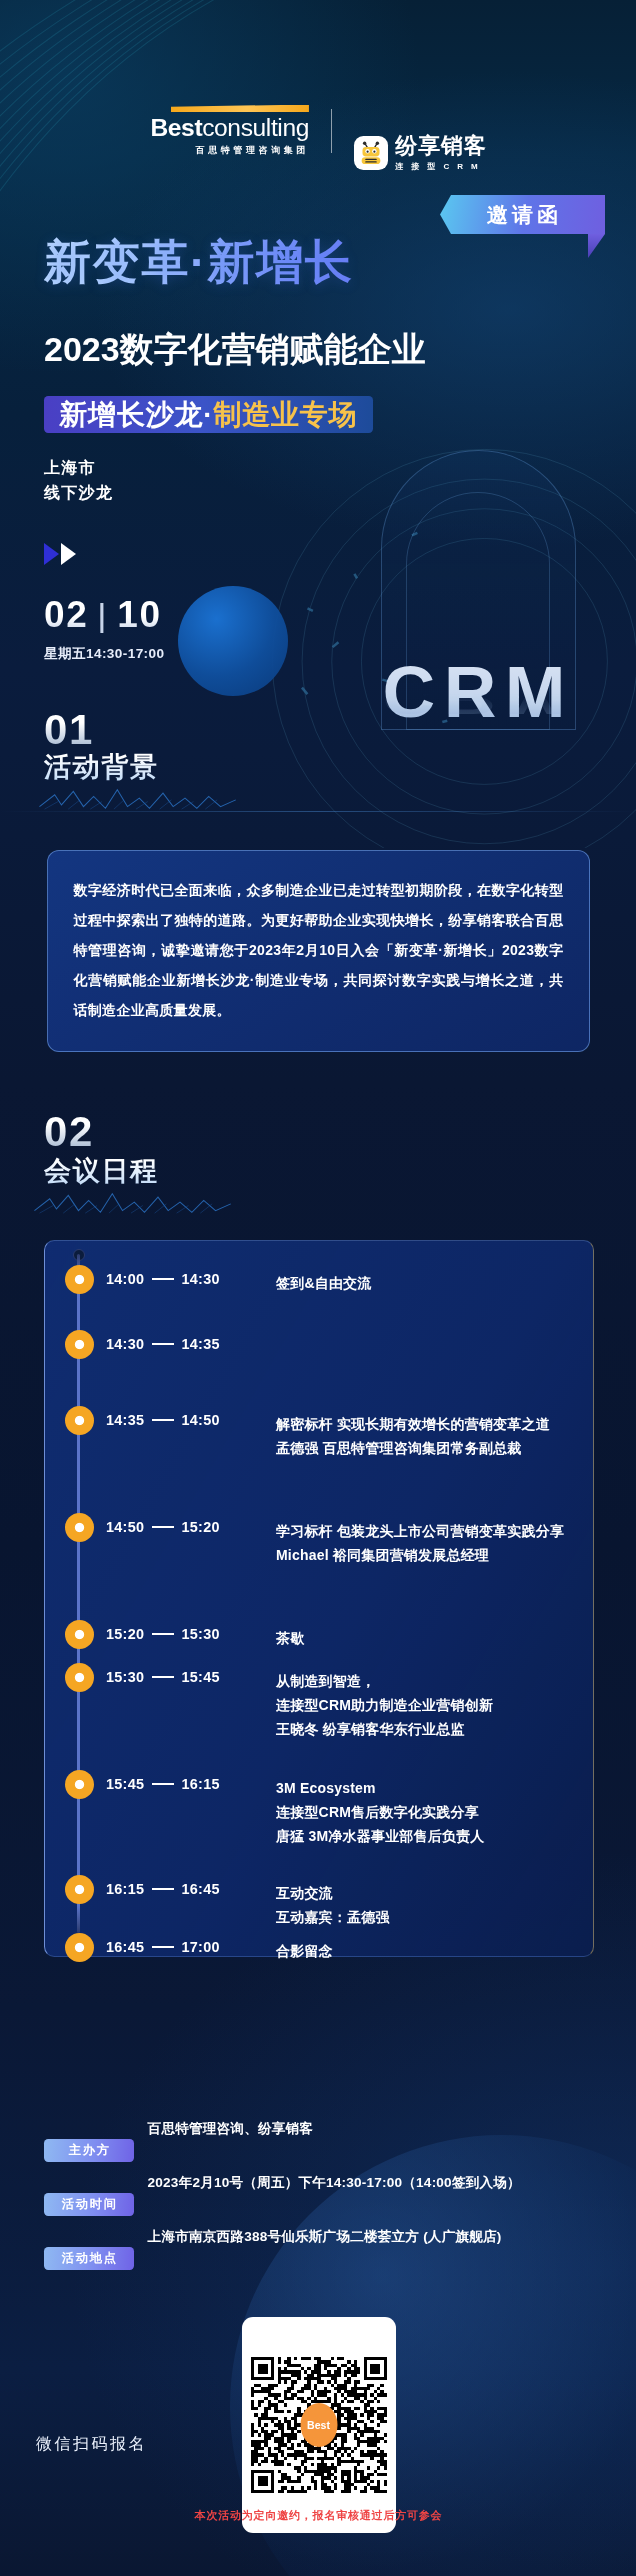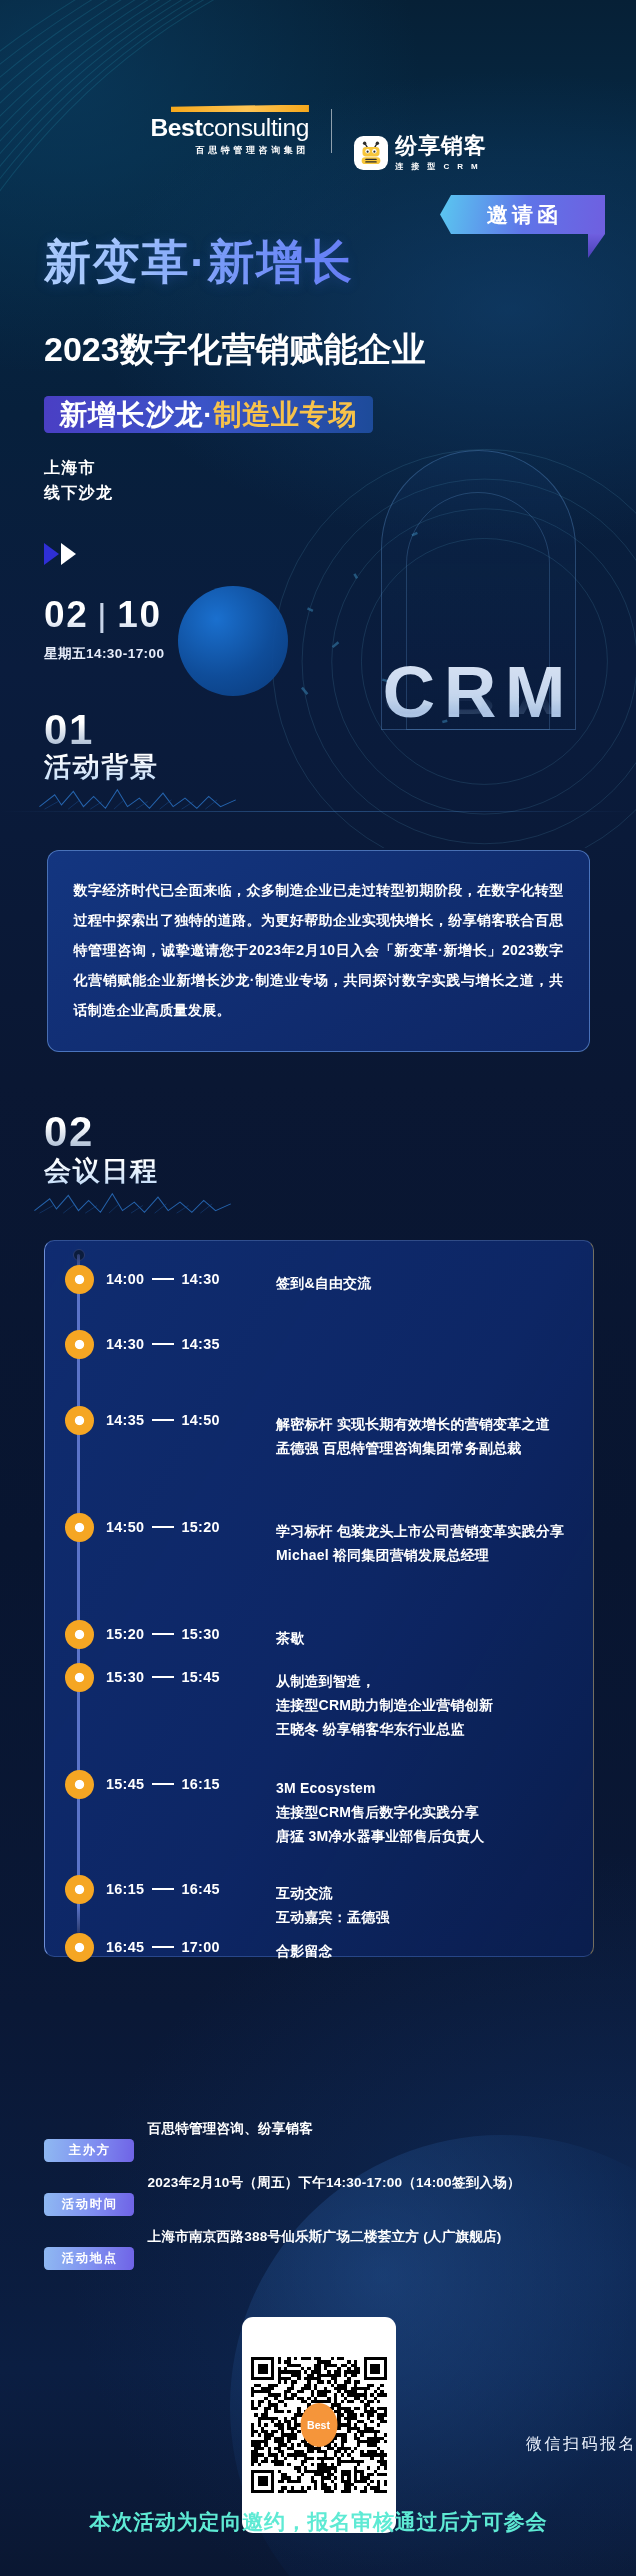--- a/index.html
+++ b/index.html
@@ -201,26 +201,26 @@
     display:flex; align-items:center; justify-content:center;
   }
   .qr{ width:136px; height:198px; position:relative; }
   .qrbadge{
     position:absolute; left:50%; top:50%; transform:translate(-50%,-50%);
     width:37px; height:44px; border-radius:50%; background:#f5953a;
     display:flex; align-items:center; justify-content:center;
     font-size:10.6px; font-weight:700; color:#fff;
   }
   .qrcaption{
-    position:absolute; left:0; right:0; top:2434px; text-align:right;
-    font-size:16px; font-weight:400; letter-spacing:2.5px; color:#eef4ff;
+    position:absolute; left:0; right:0; top:2434px; text-align:left;
+    font-size:16px; font-weight:400; letter-spacing:2.5px; color:#eef4ff;padding-left:36px;
   }
   .footnote{
     position:absolute; left:0; right:0; top:2508px; text-align:center;
-    font-size:21px; font-weight:700; letter-spacing:0.8px; color:#5eead4;
+    font-size:11px; font-weight:700; letter-spacing:0.8px; color:#ef4444;
   }
 </style>
 </head>
 <body>
 
 <svg class="deco topwaves" viewBox="0 0 520 420">
   <g fill="none" stroke="#2aa6c0" stroke-opacity=".35" stroke-width="1.2">
     <path d="M-30 400 C 60 250 160 120 330 30"></path>
       <path d="M-30 380 C 60 235 165 108 340 18"></path>
     <path d="M-30 360 C 60 220 170 95 350 6"></path>

